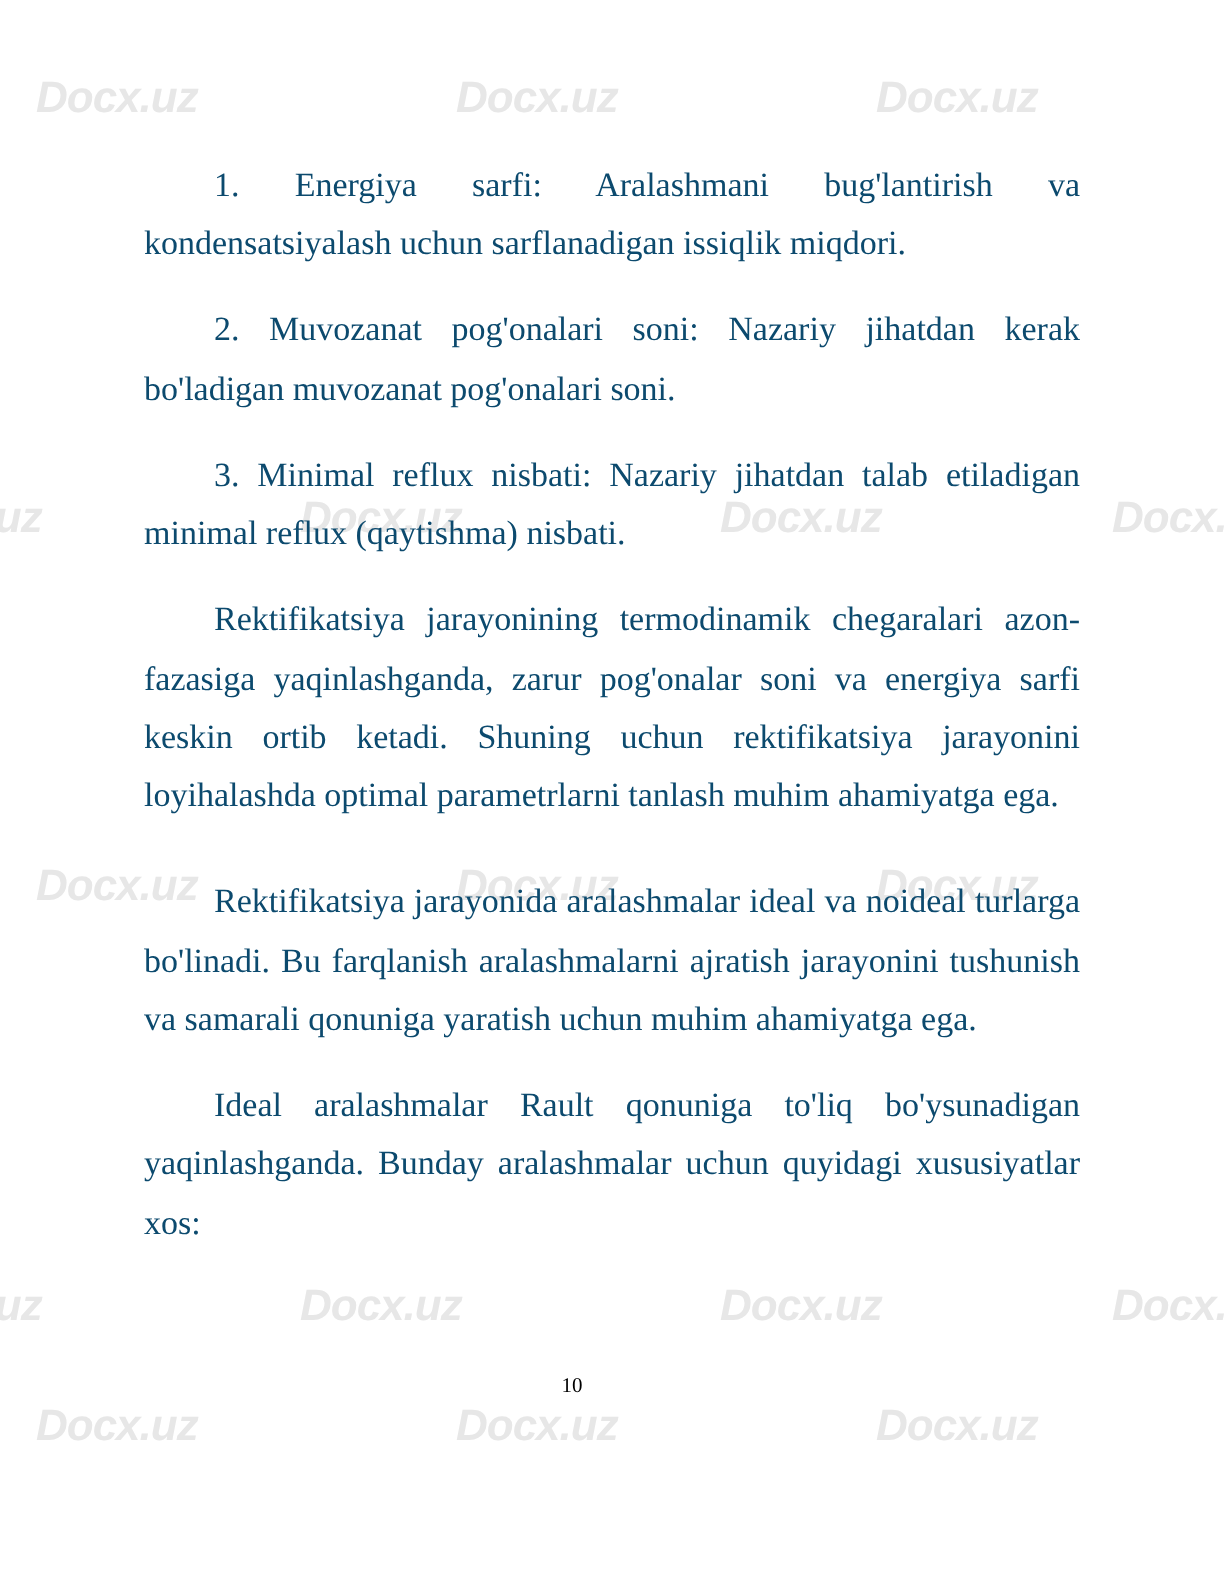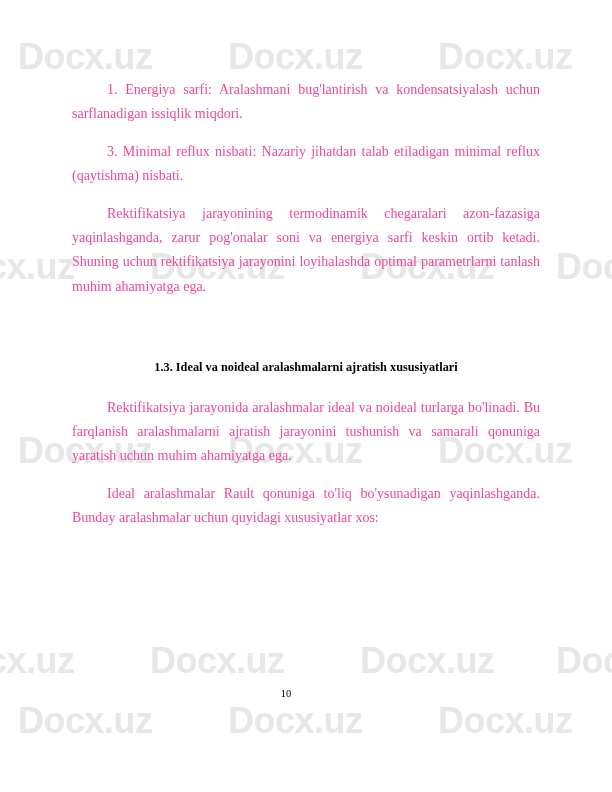--- a/index.html
+++ b/index.html
@@ -25,24 +25,25 @@
   .wm-layer {
     position: absolute;
     inset: 0;
     pointer-events: none;
     z-index: 0;
   }
   .wm {
     position: absolute;
     font-family: "Liberation Sans", sans-serif;
     font-weight: bold;
-    font-size: 36px;
+    font-size: 22px;
     letter-spacing: -0.5px;
     color: #e7e7e7;
     white-space: nowrap;
+    font-style: italic;
   }
   .wm-r1a { left: 18px;  top: 36px; }
   .wm-r1b { left: 228px; top: 36px; }
   .wm-r1c { left: 438px; top: 36px; }
   .wm-r2a { left: -60px; top: 246px; }
   .wm-r2b { left: 150px; top: 246px; }
   .wm-r2c { left: 360px; top: 246px; }
   .wm-r2d { left: 556px; top: 246px; }
   .wm-r3a { left: 18px;  top: 430px; }
   .wm-r3b { left: 228px; top: 430px; }
@@ -58,25 +59,25 @@
   
   .content {
     position: absolute;
     left: 72px;
     top: 78px;
     width: 468px;
     z-index: 2;
   }
   p {
     margin: 0 0 14px 0;
-    font-size: 14px;
+    font-size: 17px;
     line-height: 1.72;
     text-align: justify;
     text-indent: 35px;
-    color: #ec4899;
+    color: #0c4a6e;
   }
   p.small-indent { text-indent: 18px; }
   .heading {
     margin: 34px 0 18px 0;
     font-size: 12.3px;
     line-height: 1.7;
     font-weight: bold;
     text-align: center;
     text-indent: 0;
     color: #000;
@@ -118,26 +119,26 @@
     <div class="wm wm-r4c">Docx.uz</div>
     <div class="wm wm-r4d">Docx.uz</div>
 
     <div class="wm wm-r5a">Docx.uz</div>
     <div class="wm wm-r5b">Docx.uz</div>
     <div class="wm wm-r5c">Docx.uz</div>
   </div>
 
   <div class="content">
     <p>1. Energiya sarfi: Aralashmani bug'lantirish va kondensatsiyalash uchun sarflanadigan issiqlik miqdori.</p>
+    <p>2. Muvozanat pog'onalari soni: Nazariy jihatdan kerak bo'ladigan muvozanat pog'onalari soni.</p>
     <p>3. Minimal reflux nisbati: Nazariy jihatdan talab etiladigan minimal reflux (qaytishma) nisbati.</p>
     <p>Rektifikatsiya jarayonining termodinamik chegaralari azon-fazasiga yaqinlashganda, zarur pog'onalar soni va energiya sarfi keskin ortib ketadi. Shuning uchun rektifikatsiya jarayonini loyihalashda optimal parametrlarni tanlash muhim ahamiyatga ega.</p>
 
     <div class="spacer"></div>
 
-    <p class="heading">1.3. Ideal va noideal aralashmalarni ajratish xususiyatlari</p>
 
     <p>Rektifikatsiya jarayonida aralashmalar ideal va noideal turlarga bo'linadi. Bu farqlanish aralashmalarni ajratish jarayonini tushunish va samarali qonuniga yaratish uchun muhim ahamiyatga ega.</p>
     <p>Ideal aralashmalar Rault qonuniga to'liq bo'ysunadigan yaqinlashganda. Bunday aralashmalar uchun quyidagi xususiyatlar xos:</p>
   </div>
 
   <div class="page-number">10</div>
 
 </div>
 
 </body></html>

